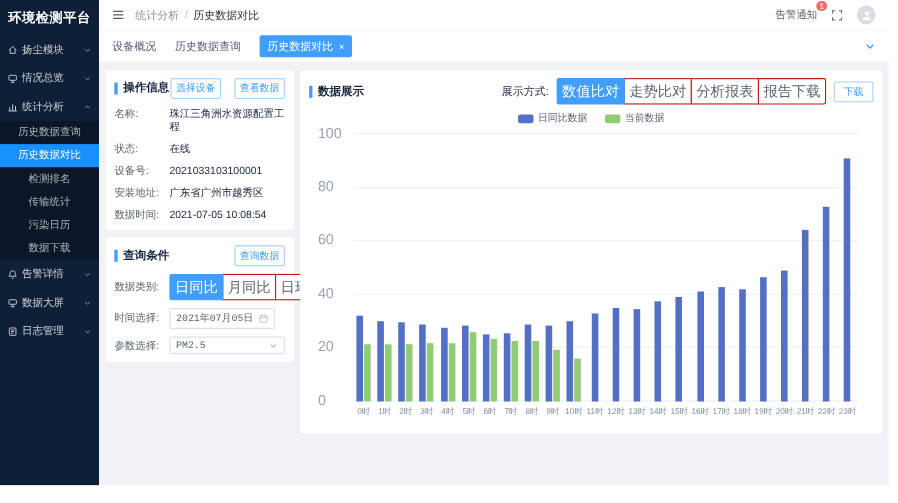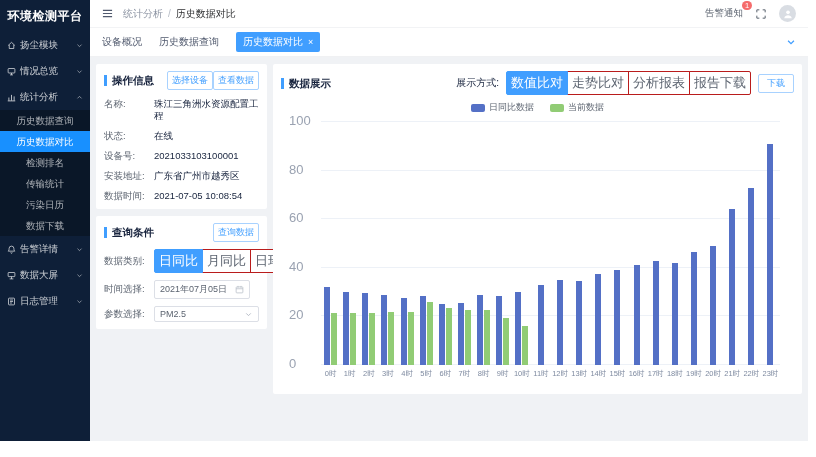--- a/index.html
+++ b/index.html
@@ -39,36 +39,36 @@
   .tab .x { margin-left:5px; font-size:9px; }
   .tab-collapse { margin-left:auto; color:#409EFF; display:flex; cursor:pointer; }
   .tab-collapse svg { width:10px; height:10px; }
 
   
   .content { flex:1; display:flex; gap:6px; padding:7px 6px 0 6px; align-items:flex-start; }
   .left-col { width:171px; flex-shrink:0; display:flex; flex-direction:column; gap:7px; }
   .card { background:#fff; border-radius:2px; padding:7px 8px; width:100%; }
   .card-head { display:flex; align-items:center; }
   .card-title { font-size:10.5px; font-weight:bold; color:#17233d; border-left:3px solid #409EFF; padding-left:5px; line-height:11px; }
-  .head-btns { margin-left:auto; display:flex; gap:0; }
+  .head-btns { margin-left:auto; display:flex; gap:12px; }
   .btn-outline { font-size:9px; color:#409EFF; border:1px solid #a8d2ff; background:#fff; padding:2px 4px; border-radius:2px; white-space:nowrap; cursor:pointer; }
 
   .info-row { display:flex; font-size:9.5px; margin-top:8px; line-height:12px; }
   .info-label { width:50px; flex-shrink:0; color:#5c6470; }
   .info-value { color:#17233d; }
 
   .q-row { display:flex; align-items:center; font-size:9.5px; margin-top:7px; }
   .q-label { width:50px; flex-shrink:0; color:#5c6470; }
   .radio-group { display:inline-flex; }
   .radio-opt { border:1px solid #b91c1c; padding:2px 4px; font-size:13px; color:#5c6470; background:#fff; margin-left:-1px; cursor:pointer; white-space:nowrap; }
   .radio-opt:first-child { border-radius:2px 0 0 2px; margin-left:0; }
   .radio-opt:last-child { border-radius:0 2px 2px 0; }
   .radio-opt.selected { background:#409EFF; border-color:#409EFF; color:#fff; position:relative; }
   .input-box { border:1px solid #dcdfe6; border-radius:2px; padding:2px 5px; font-size:9px; color:#5c6470; display:flex; align-items:center; width:96px; cursor:pointer; }
-  .input-box .txt { flex:1; }
+  .input-box .txt { flex:1;font-family:Liberation Mono, monospace; }
   .input-box svg { width:9px; height:9px; color:#b6bcc6; }
 
   .data-card { flex:1; height:330px; display:flex; flex-direction:column; }
   .mode-area { margin-left:auto; display:flex; align-items:center; gap:7px; }
   .mode-label { font-size:10px; color:#17233d; }
   .dl-btn { font-size:9px; color:#409EFF; border:1px solid #a8d2ff; background:#fff; padding:2px 8px; border-radius:2px; cursor:pointer; }
 
   .legend { display:flex; justify-content:center; gap:16px; font-size:9px; color:#5c6470; margin-top:6px; }
   .legend-item { display:flex; align-items:center; gap:4px; cursor:pointer; }
   .legend-swatch { width:14px; height:8px; border-radius:2px; }

